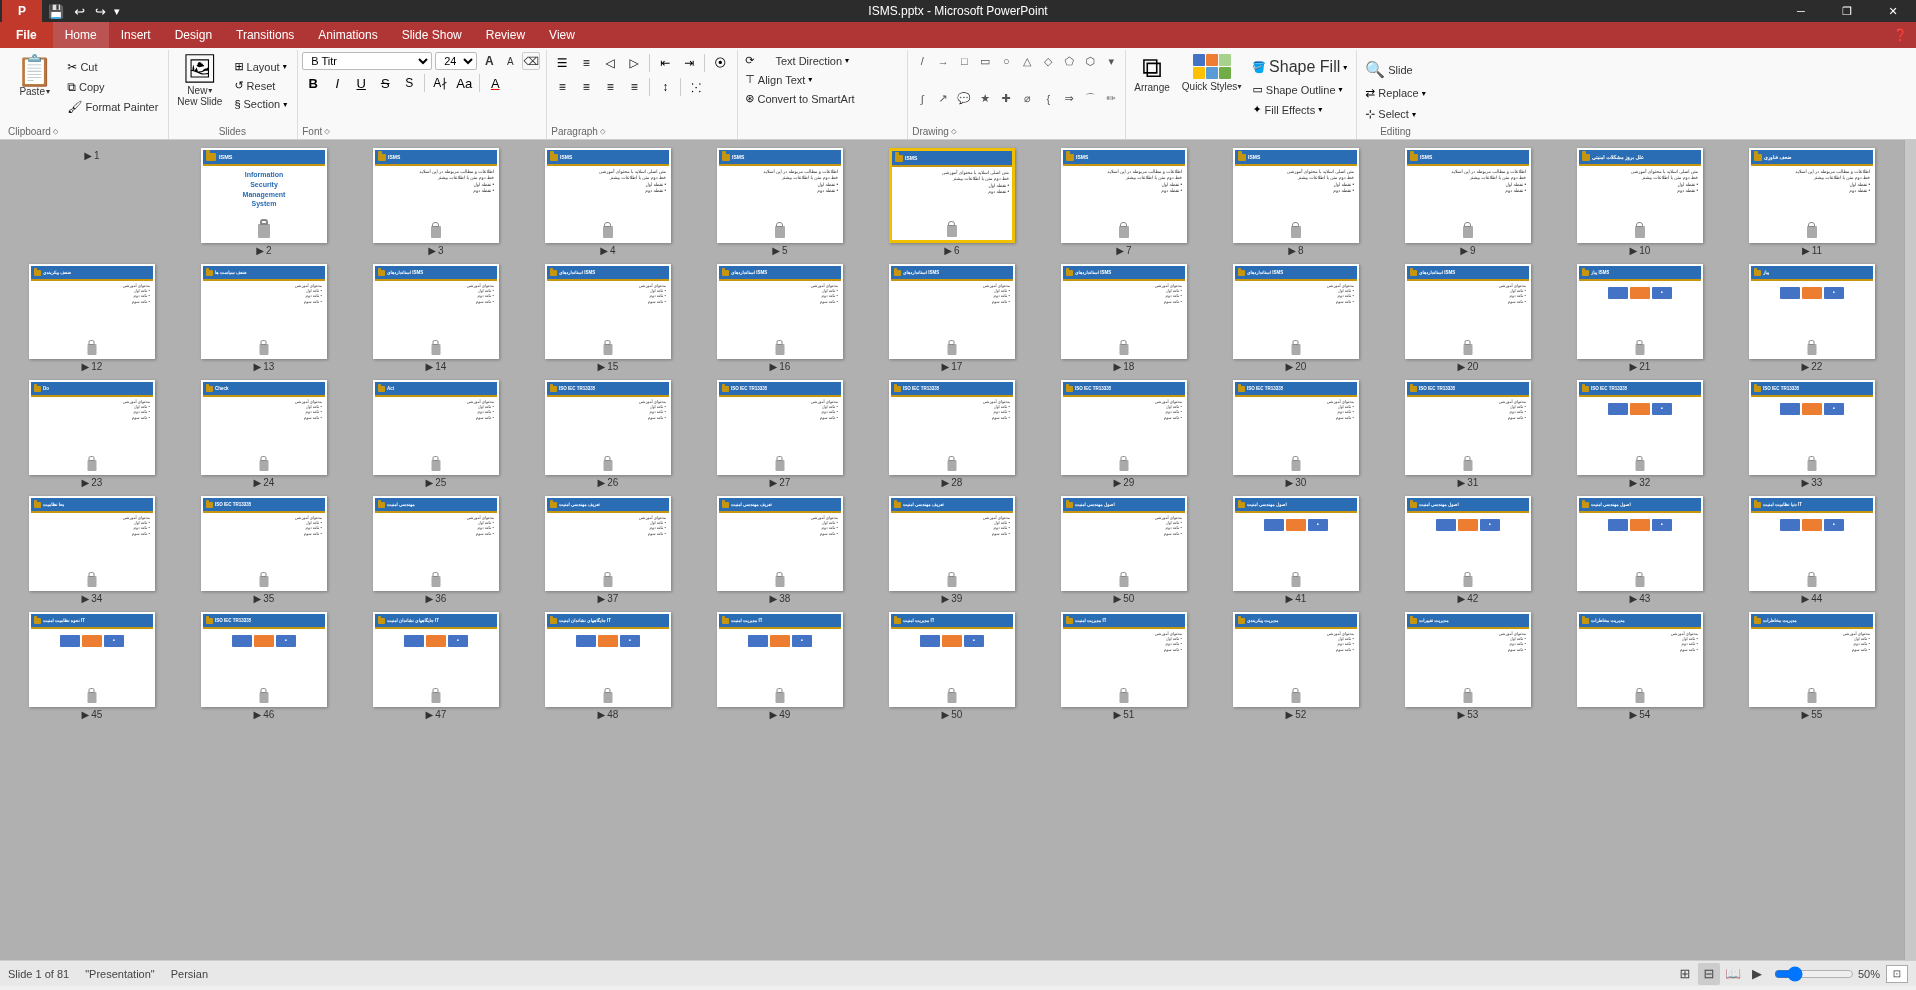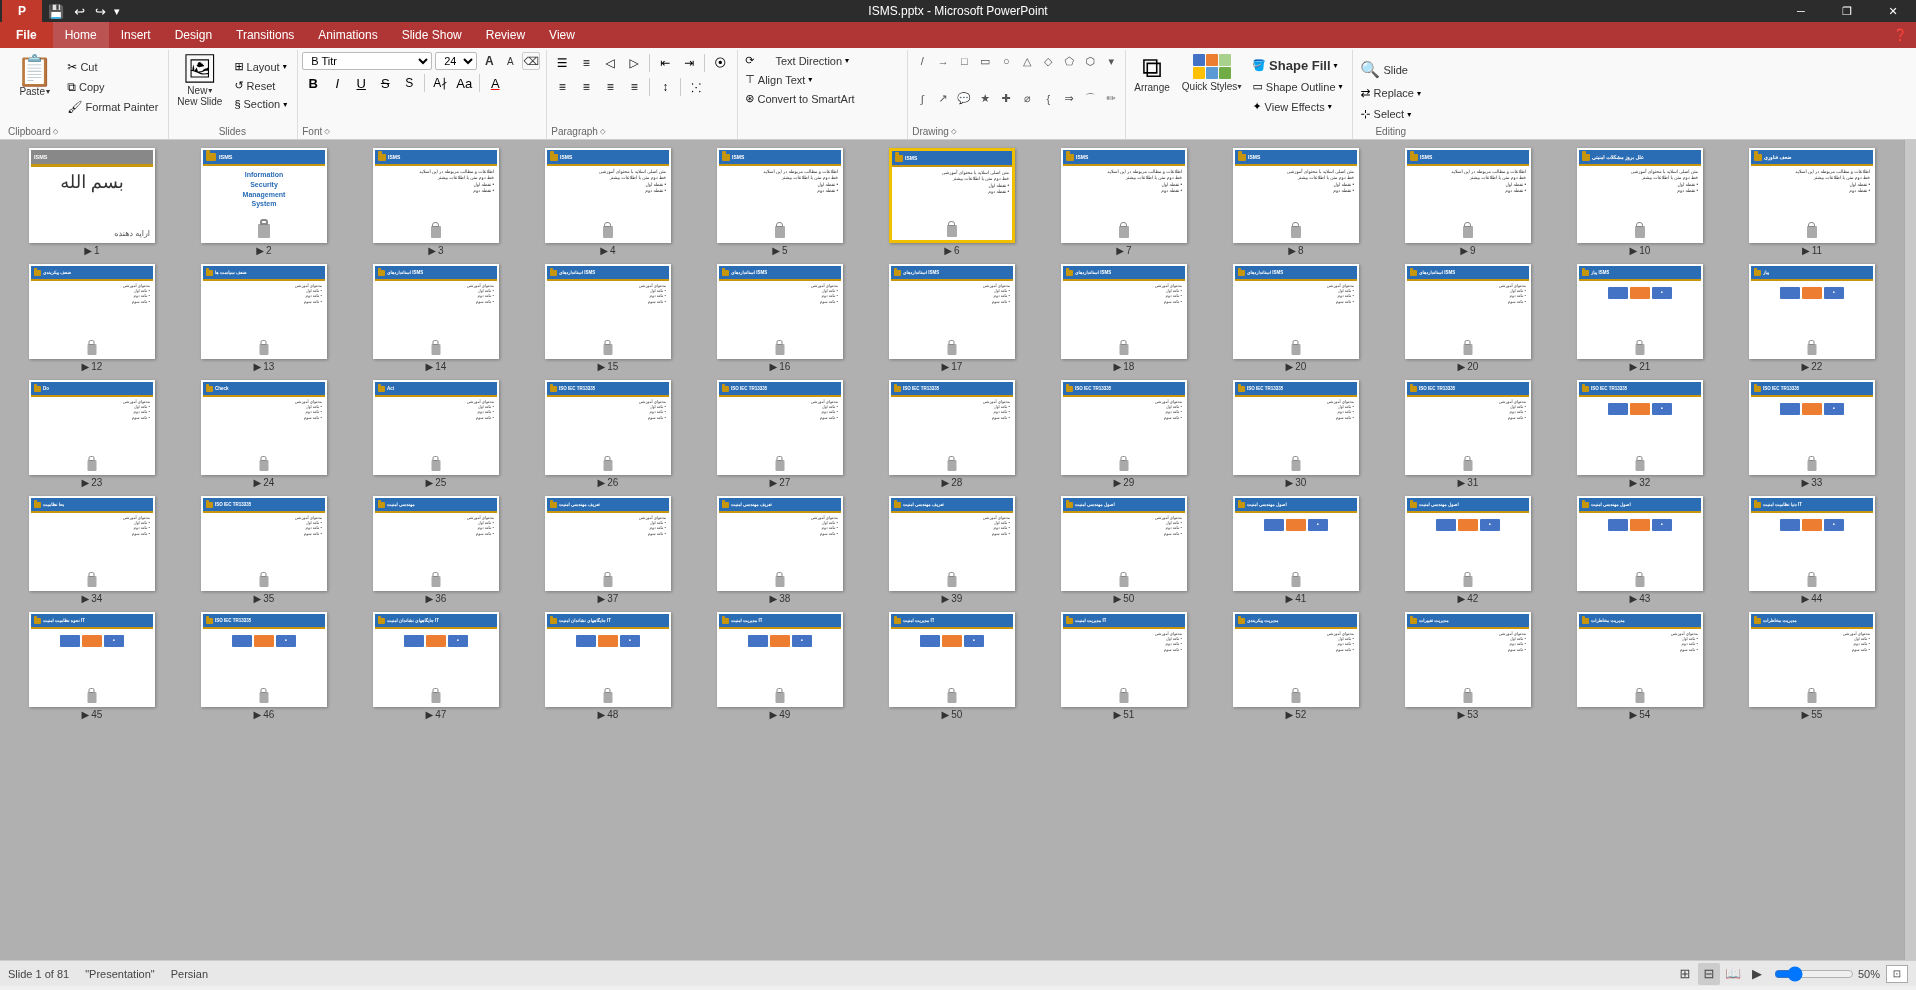--- a/index.html
+++ b/index.html
@@ -234,31 +234,31 @@
         </div>
         <div style="font-size:10px; color:#333; display:flex; align-items:center;">
           <span>Quick Styles</span>
           <span style="font-size:8px;">▾</span>
         </div>
       </div>
 
       <div style="display:flex; flex-direction:column; gap:3px; padding-top:4px;">
         <div style="display:flex; align-items:center; gap:3px; cursor:pointer; padding:2px 3px; border-radius:3px;">
           <span style="font-size:11px;">🪣</span>
-          <span style="font-size:13px; color:#333;font-weight:bold;">Shape Fill</span>
+          <span style="font-size:16px; color:#333;">Shape Fill</span>
           <span style="font-size:8px;">▾</span>
         </div>
         <div style="display:flex; align-items:center; gap:3px; cursor:pointer; padding:2px 3px; border-radius:3px;">
           <span style="font-size:11px;">▭</span>
           <span style="font-size:11px; color:#333;">Shape Outline</span>
           <span style="font-size:8px;">▾</span>
         </div>
         <div style="display:flex; align-items:center; gap:3px; cursor:pointer; padding:2px 3px; border-radius:3px;">
           <span style="font-size:11px;">✦</span>
-          <span style="font-size:11px; color:#333;">View Effects</span>
+          <span style="font-size:11px; color:#333;">Fill Effects</span>
           <span style="font-size:8px;">▾</span>
         </div>
       </div>
     </div>
     <div style="font-size:10px; color:#666; text-align:center; padding-bottom:2px;"></div>
   </div>
 
   <div style="display:flex; flex-direction:column; padding:2px 6px 0 4px;">
     <div style="flex:1; display:flex; flex-direction:column; gap:3px; padding-top:6px;">
       <div style="display:flex; align-items:center; gap:3px; cursor:pointer; padding:2px 4px; border-radius:3px;">
@@ -279,32 +279,20 @@
     <div style="font-size:10px; color:#666; text-align:center; padding-bottom:2px;">Editing</div>
   </div>
 </div>
 
 <div style="display:flex; height:820px; background:#b0b0b0;">
 
   <div style="flex:1; overflow-y:scroll; padding:8px 10px; background:#b0b0b0;">
     <div id="slides-grid" style="display:grid; grid-template-columns:repeat(11, minmax(130px,1fr)); gap:8px;">
 
     <div style="display: flex; flex-direction: column; align-items: center; cursor: pointer;">
-          <div style="width: 126px; height: 95px; background: white; border: 2px solid transparent; position: relative; overflow: hidden; box-shadow: rgba(0, 0, 0, 0.3) 1px 1px 3px;">
-      <div style="background:#888; height:14px; display:flex; align-items:center; padding:0 3px;">
-        <span style="color:white; font-size:5.5px; font-weight:bold;">ISMS</span>
-      </div>
-      <div style="background:#c8960c; height:3px;"></div>
-      <div style="padding:4px; font-size:18px; color:#333; text-align:center; font-family:serif; direction:rtl;">
-        بسم الله
-      </div>
-      <div style="position:absolute; bottom:3px; right:3px; font-size:8px; color:#555; direction:rtl;">
-        ارایه دهنده
-      </div>
-    </div>
           <div style="font-size: 10px; color: rgb(51, 51, 51); margin-top: 2px; display: flex; align-items: center; gap: 2px;">
             <span style="font-size:10px;">▶</span>
             <span>1</span>
           </div>
         </div>
         <div style="display: flex; flex-direction: column; align-items: center; cursor: pointer;">
           <div style="width: 126px; height: 95px; background: white; border: 2px solid transparent; position: relative; overflow: hidden; box-shadow: rgba(0, 0, 0, 0.3) 1px 1px 3px;">
       <div style="background:#2a6db5; height:14px; display:flex; align-items:center; padding:0 3px;">
         <div style="background:#c8960c; width:10px; height:8px; border-radius:1px; margin-right:3px; position:relative;">
           <div style="position:absolute; top:-3px; left:0; width:4px; height:3px; background:#c8960c; border-radius:1px 1px 0 0;"></div>

